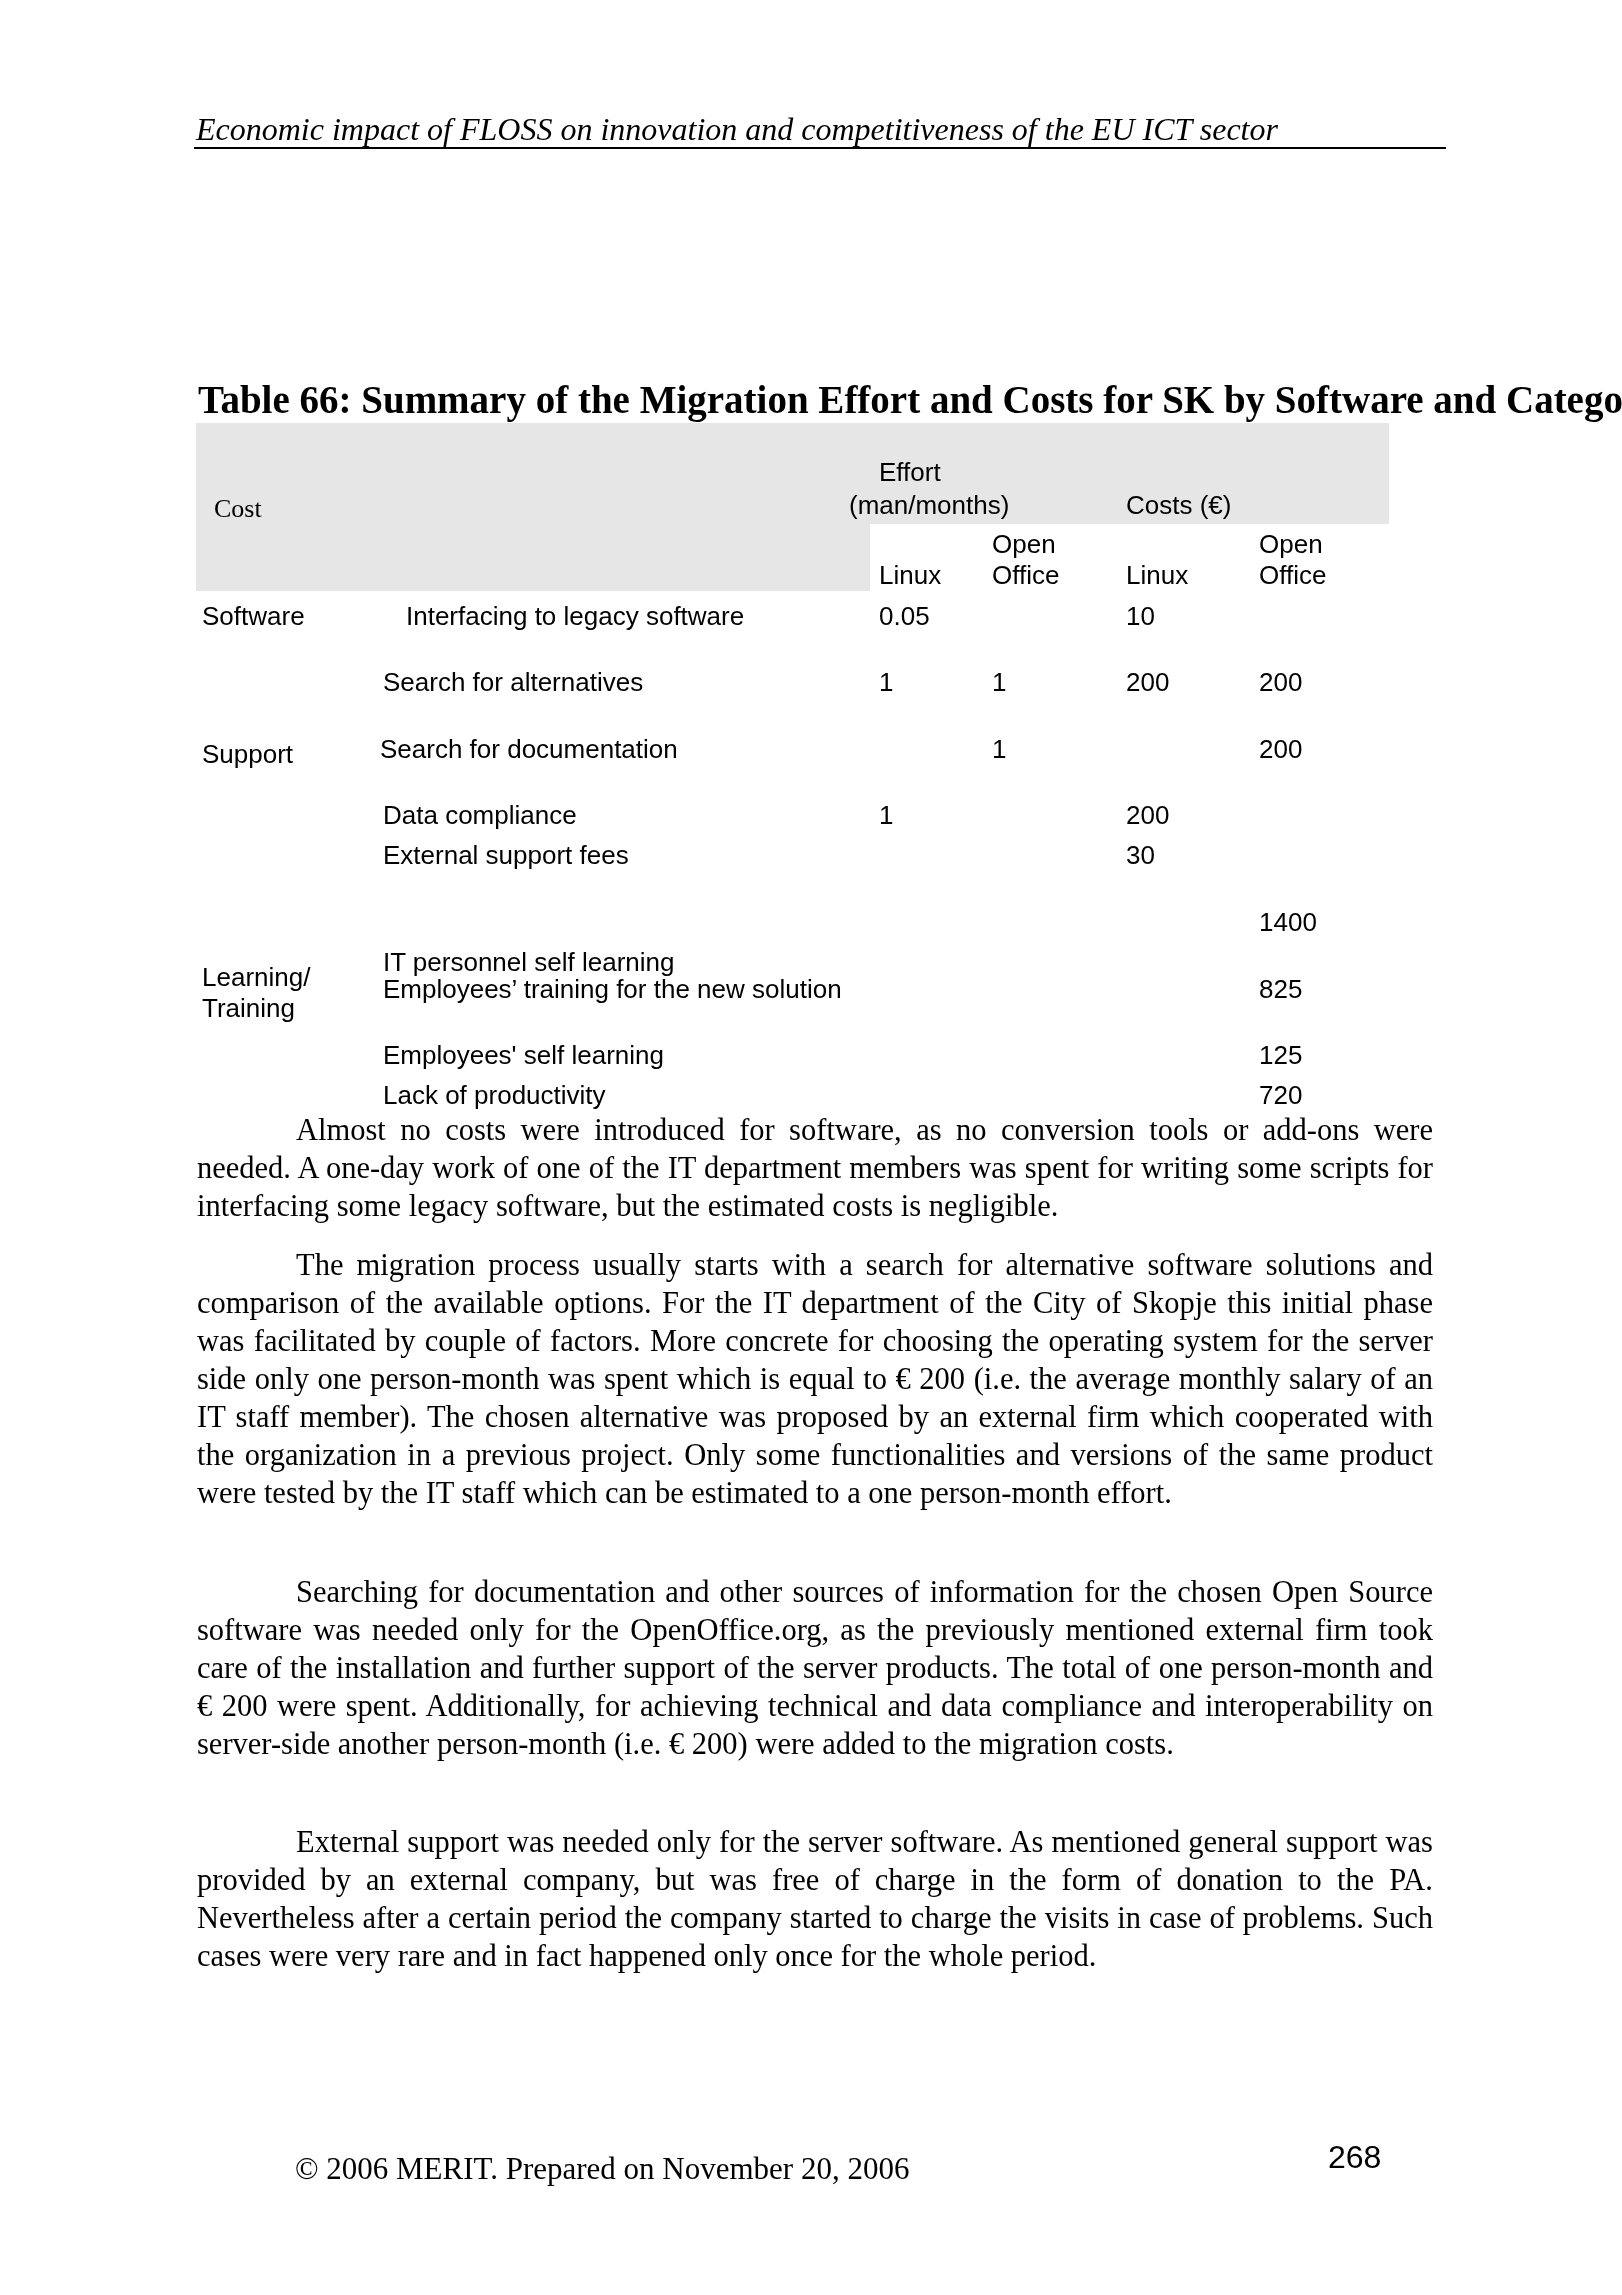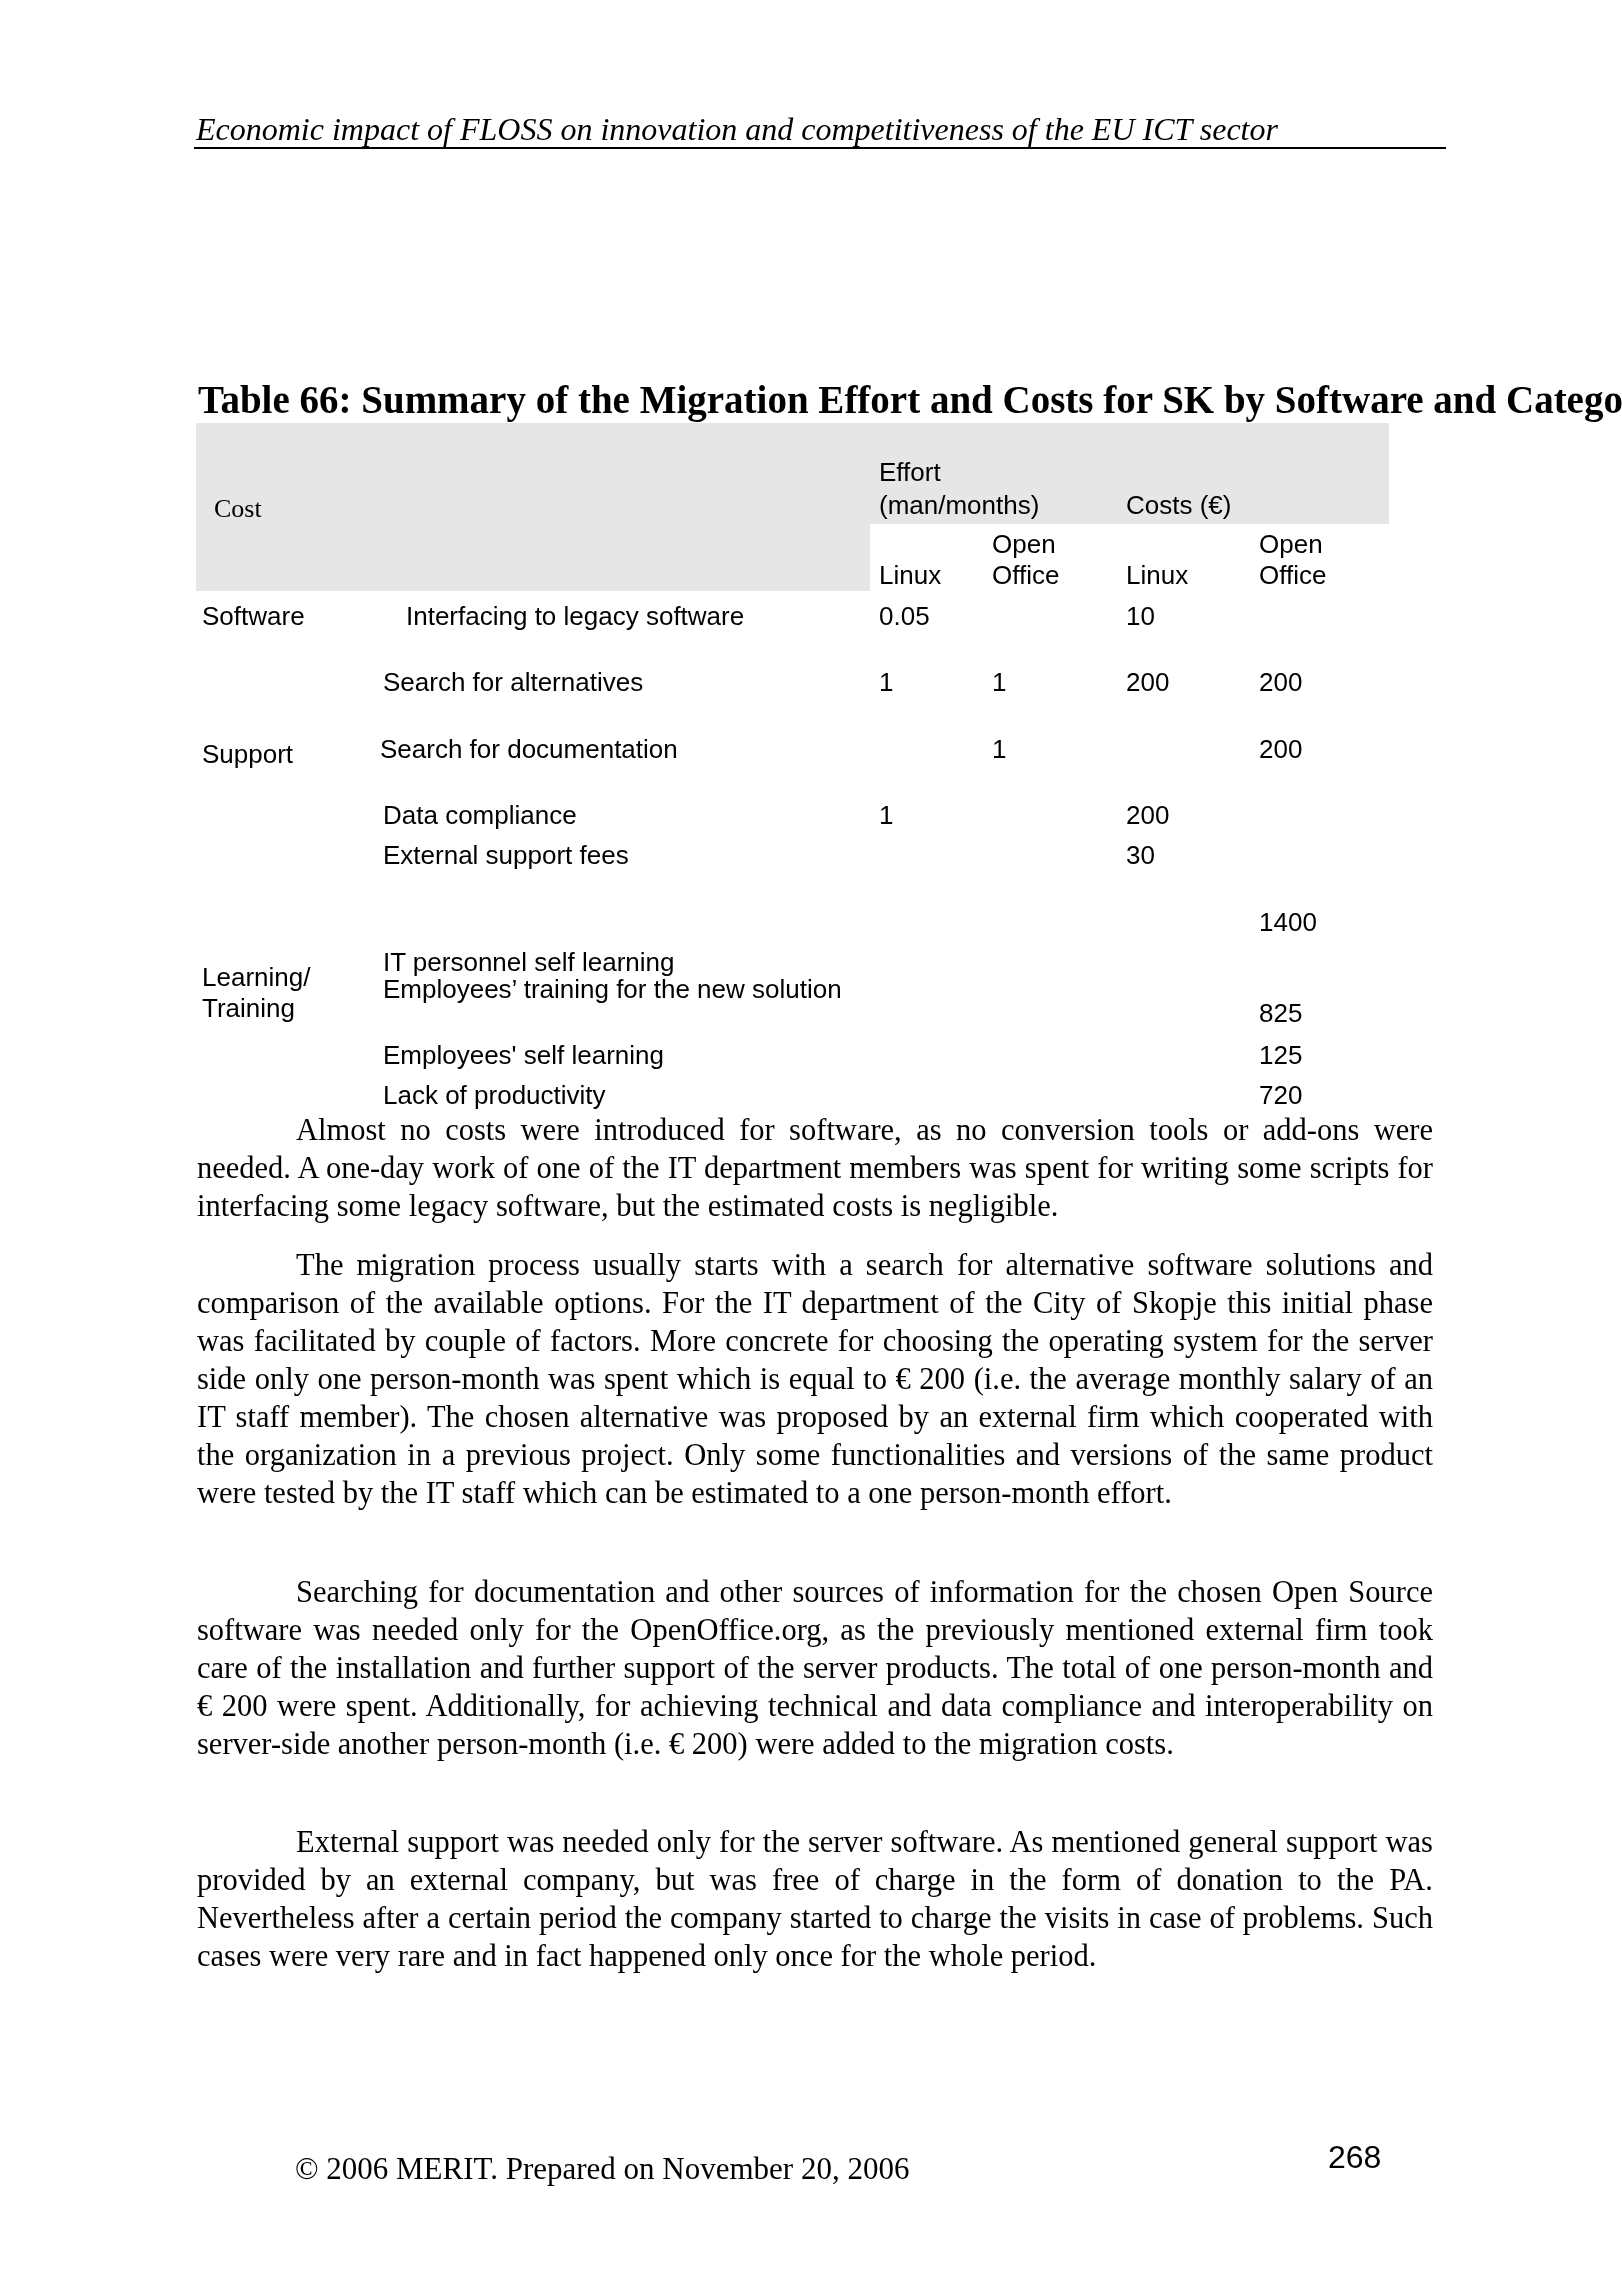--- a/index.html
+++ b/index.html
@@ -25,21 +25,21 @@
 <div class="abs rule"></div>
 
 <div class="abs serif caption">Table 66: Summary of the Migration Effort and Costs for SK by Software and Category</div>
 
 <div>
   <div class="abs gray-top"></div>
   <div class="abs gray-left"></div>
 
   <div class="abs sans cell" style="left:214px; top:493px;font-family:Liberation Serif, serif;">Cost</div>
   <div class="abs sans cell" style="left:879px; top:456px;">Effort</div>
-  <div class="abs sans cell" style="left:879px; top:489px;">(man/months)</div>
+  <div class="abs sans cell" style="left:849px; top:489px;">(man/months)</div>
   <div class="abs sans cell" style="left:1126px; top:489px;">Costs (€)</div>
   <div class="abs sans cell" style="left:879px; top:559px;">Linux</div>
   <div class="abs sans cell" style="left:992px; top:528px;">Open</div>
   <div class="abs sans cell" style="left:992px; top:559px;">Office</div>
   <div class="abs sans cell" style="left:1126px; top:559px;">Linux</div>
   <div class="abs sans cell" style="left:1259px; top:528px;">Open</div>
   <div class="abs sans cell" style="left:1259px; top:559px;">Office</div>
 
   <div class="abs sans cell" style="left:202px; top:600px;">Software</div>
   <div class="abs sans cell" style="left:202px; top:738px;">Support</div>
@@ -92,21 +92,21 @@
     <div class="abs sans cell" style="left:992px; top:906px;"></div>
     <div class="abs sans cell" style="left:1126px; top:906px;"></div>
     <div class="abs sans cell" style="left:1259px; top:906px;">1400</div>
   </div>
 
   <div>
     <div class="abs sans cell" style="left:383px; top:973px;">Employees’ training for the new solution</div>
     <div class="abs sans cell" style="left:879px; top:973px;"></div>
     <div class="abs sans cell" style="left:992px; top:973px;"></div>
     <div class="abs sans cell" style="left:1126px; top:973px;"></div>
-    <div class="abs sans cell" style="left:1259px; top:973px;margin-top:24px;">825</div>
+    <div class="abs sans cell" style="left:1259px; top:973px;">825</div>
   </div>
 
   <div>
     <div class="abs sans cell" style="left:383px; top:1039px;text-align:center;">Employees' self learning</div>
     <div class="abs sans cell" style="left:879px; top:1039px;"></div>
     <div class="abs sans cell" style="left:992px; top:1039px;"></div>
     <div class="abs sans cell" style="left:1126px; top:1039px;"></div>
     <div class="abs sans cell" style="left:1259px; top:1039px;">125</div>
   </div>
 

